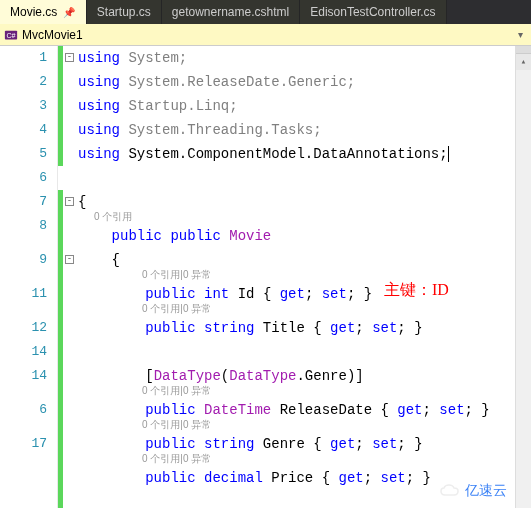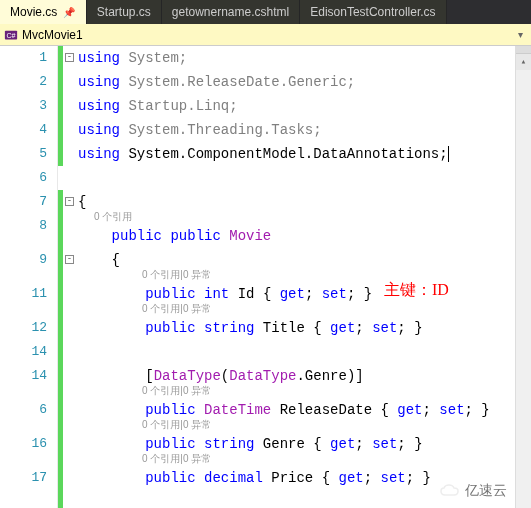--- a/index.html
+++ b/index.html
@@ -160,21 +160,21 @@
 }
 .scroll-split {
   height: 8px;
   background: #ddd;
   border-bottom: 1px solid #ccc;
 }
 .watermark {
   position: absolute;
   right: 24px;
   bottom: 8px;
-  color: #737373;
+  color: #3b82f6;
   font-family: 'Microsoft YaHei', sans-serif;
   font-size: 14px;
   display: flex;
   align-items: center;
   gap: 4px;
 }
 .watermark svg { opacity: 0.35; }
 </style>
 </head>
 <body>
@@ -213,21 +213,20 @@
     <div class="ln" style="position:relative">5</div>
     <div class="ln">6</div>
       <div class="ln">7</div>
       <div class="ln">8</div>
     <div class="ln" style="height:34px;line-height:44px">9</div>
     <div class="ln" style="height:34px;line-height:44px">11</div>
     <div class="ln" style="height:34px;line-height:44px">12</div>
     <div class="ln">14</div>
     <div class="ln">14</div>
     <div class="ln" style="height:34px;line-height:44px">6</div>
-    <div class="ln" style="height:34px;line-height:44px">16</div>
     <div class="ln" style="height:34px;line-height:44px">17</div>
 
   </div>
 
   <div class="change-col">
     <div class="change-mark" style="top:0;height:120px"></div>
     <div class="change-mark" style="top:144px;height:320px"></div>
   </div>
 
   <div class="fold-col">

